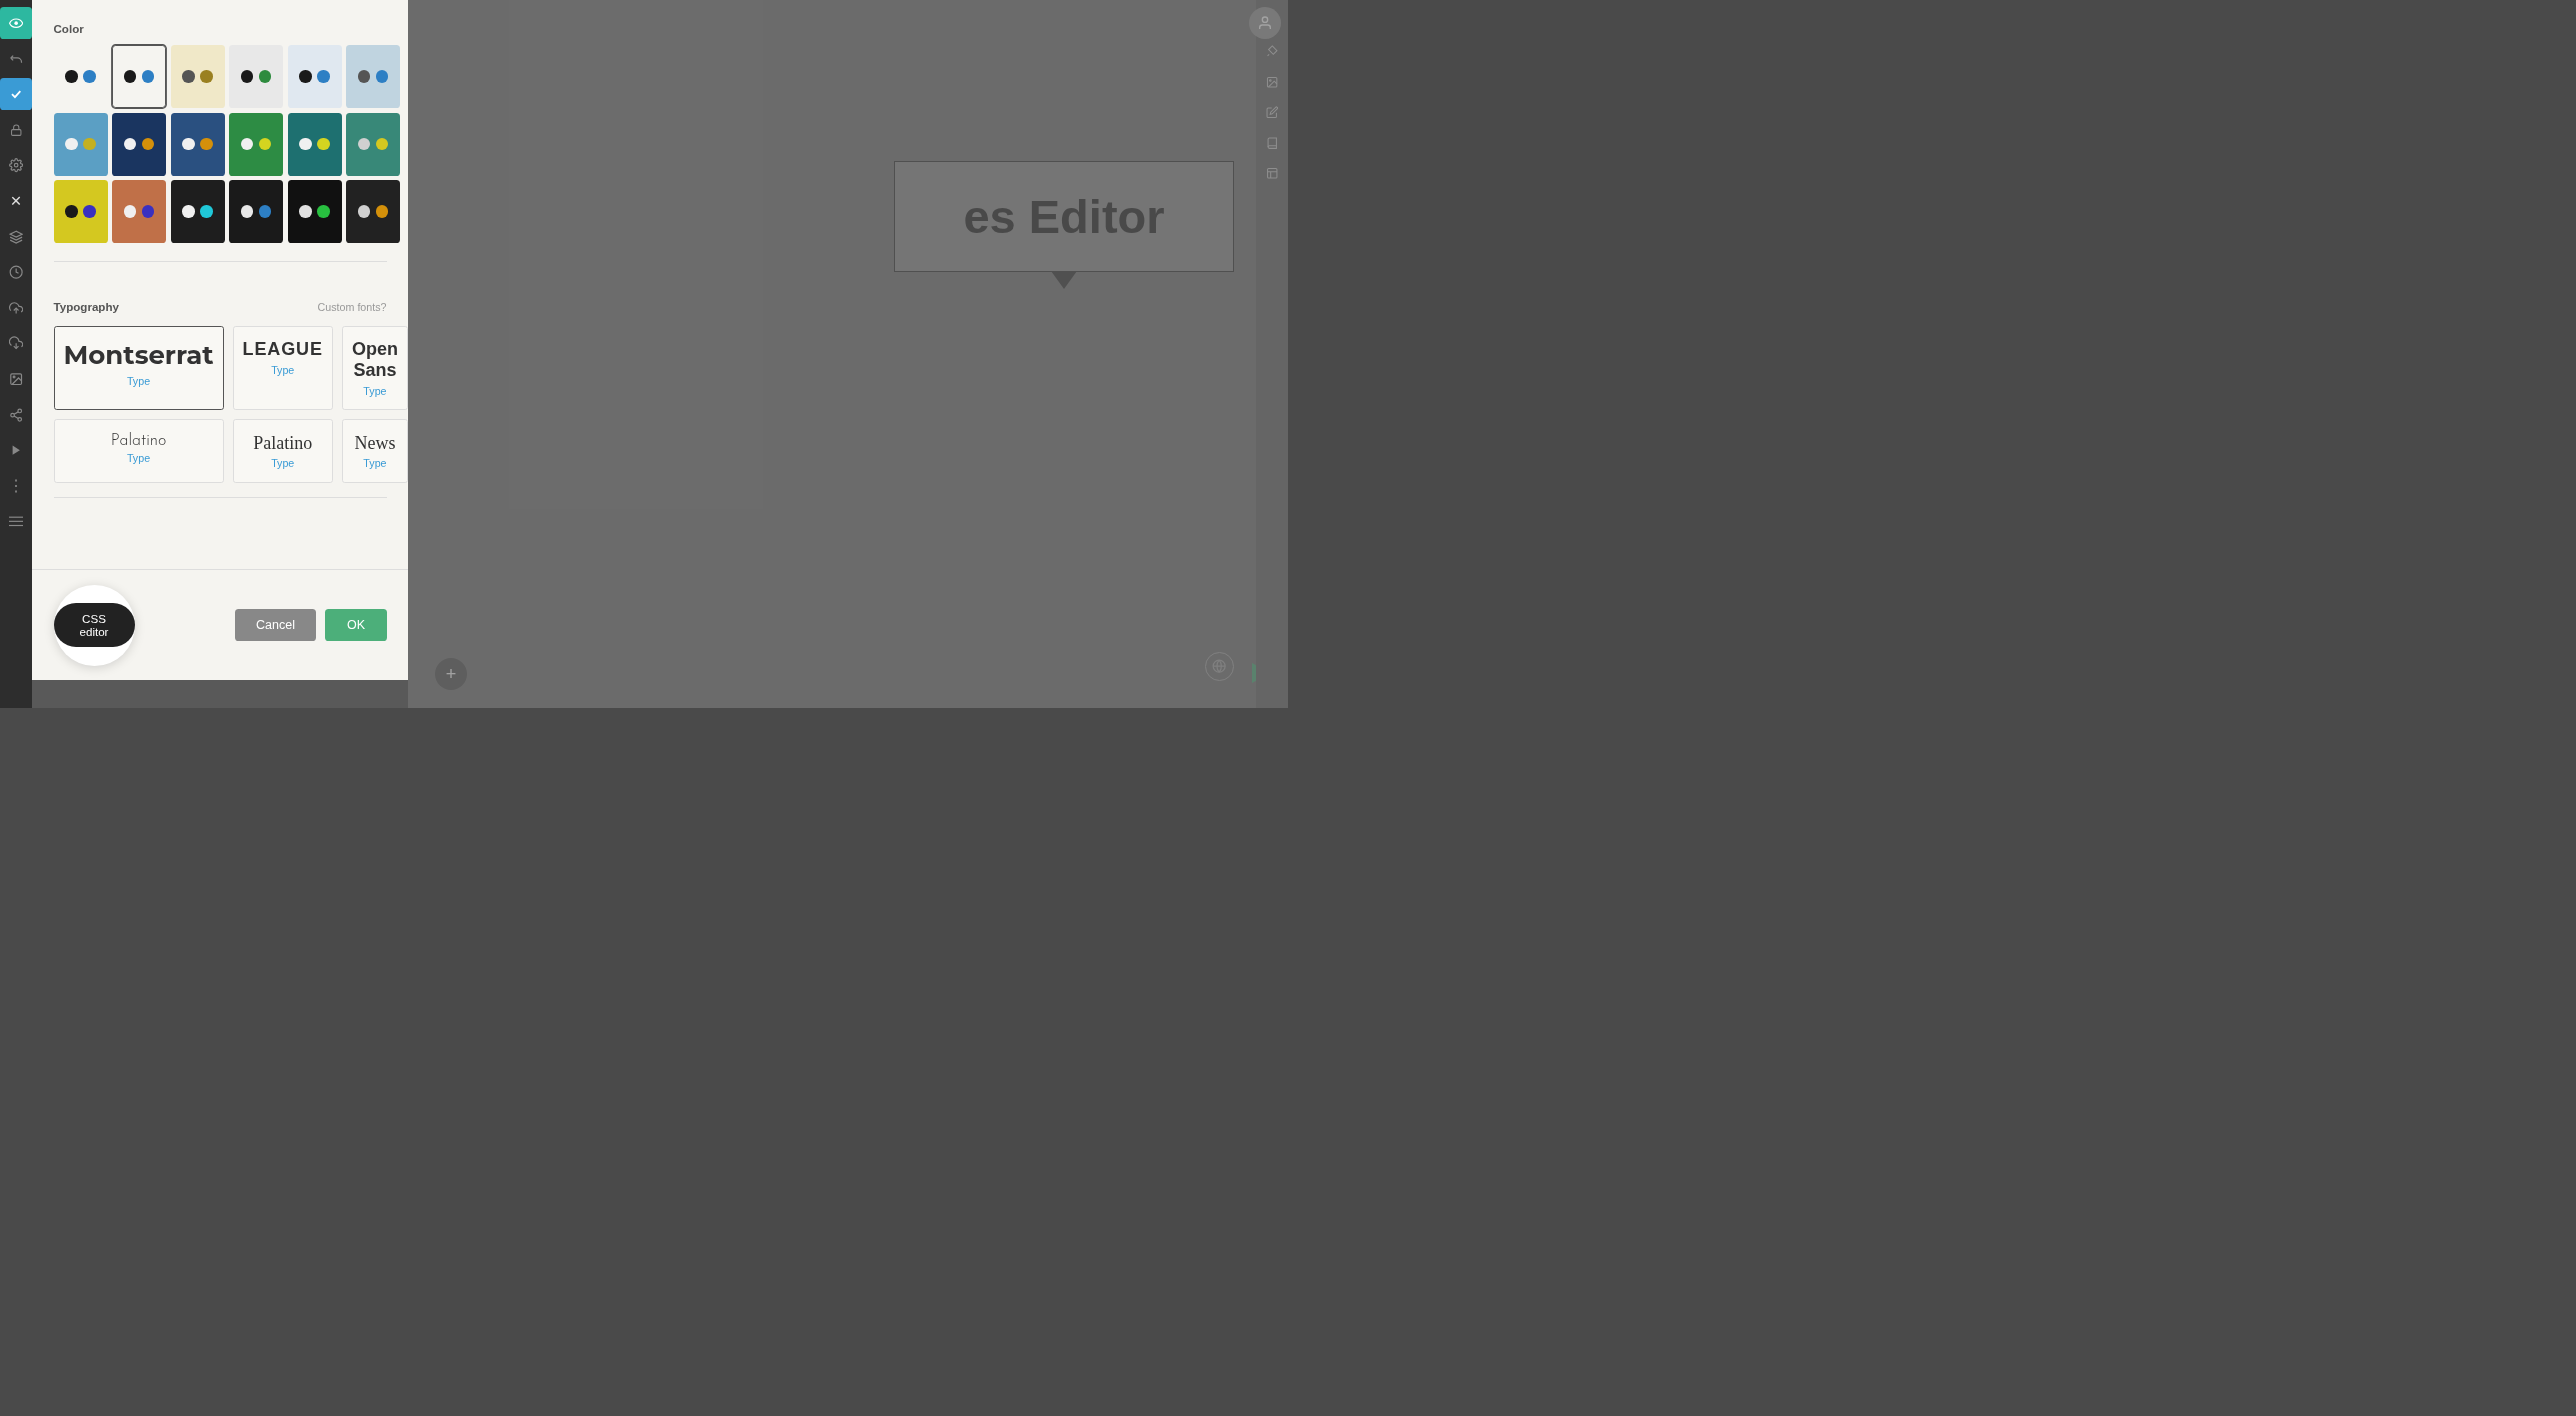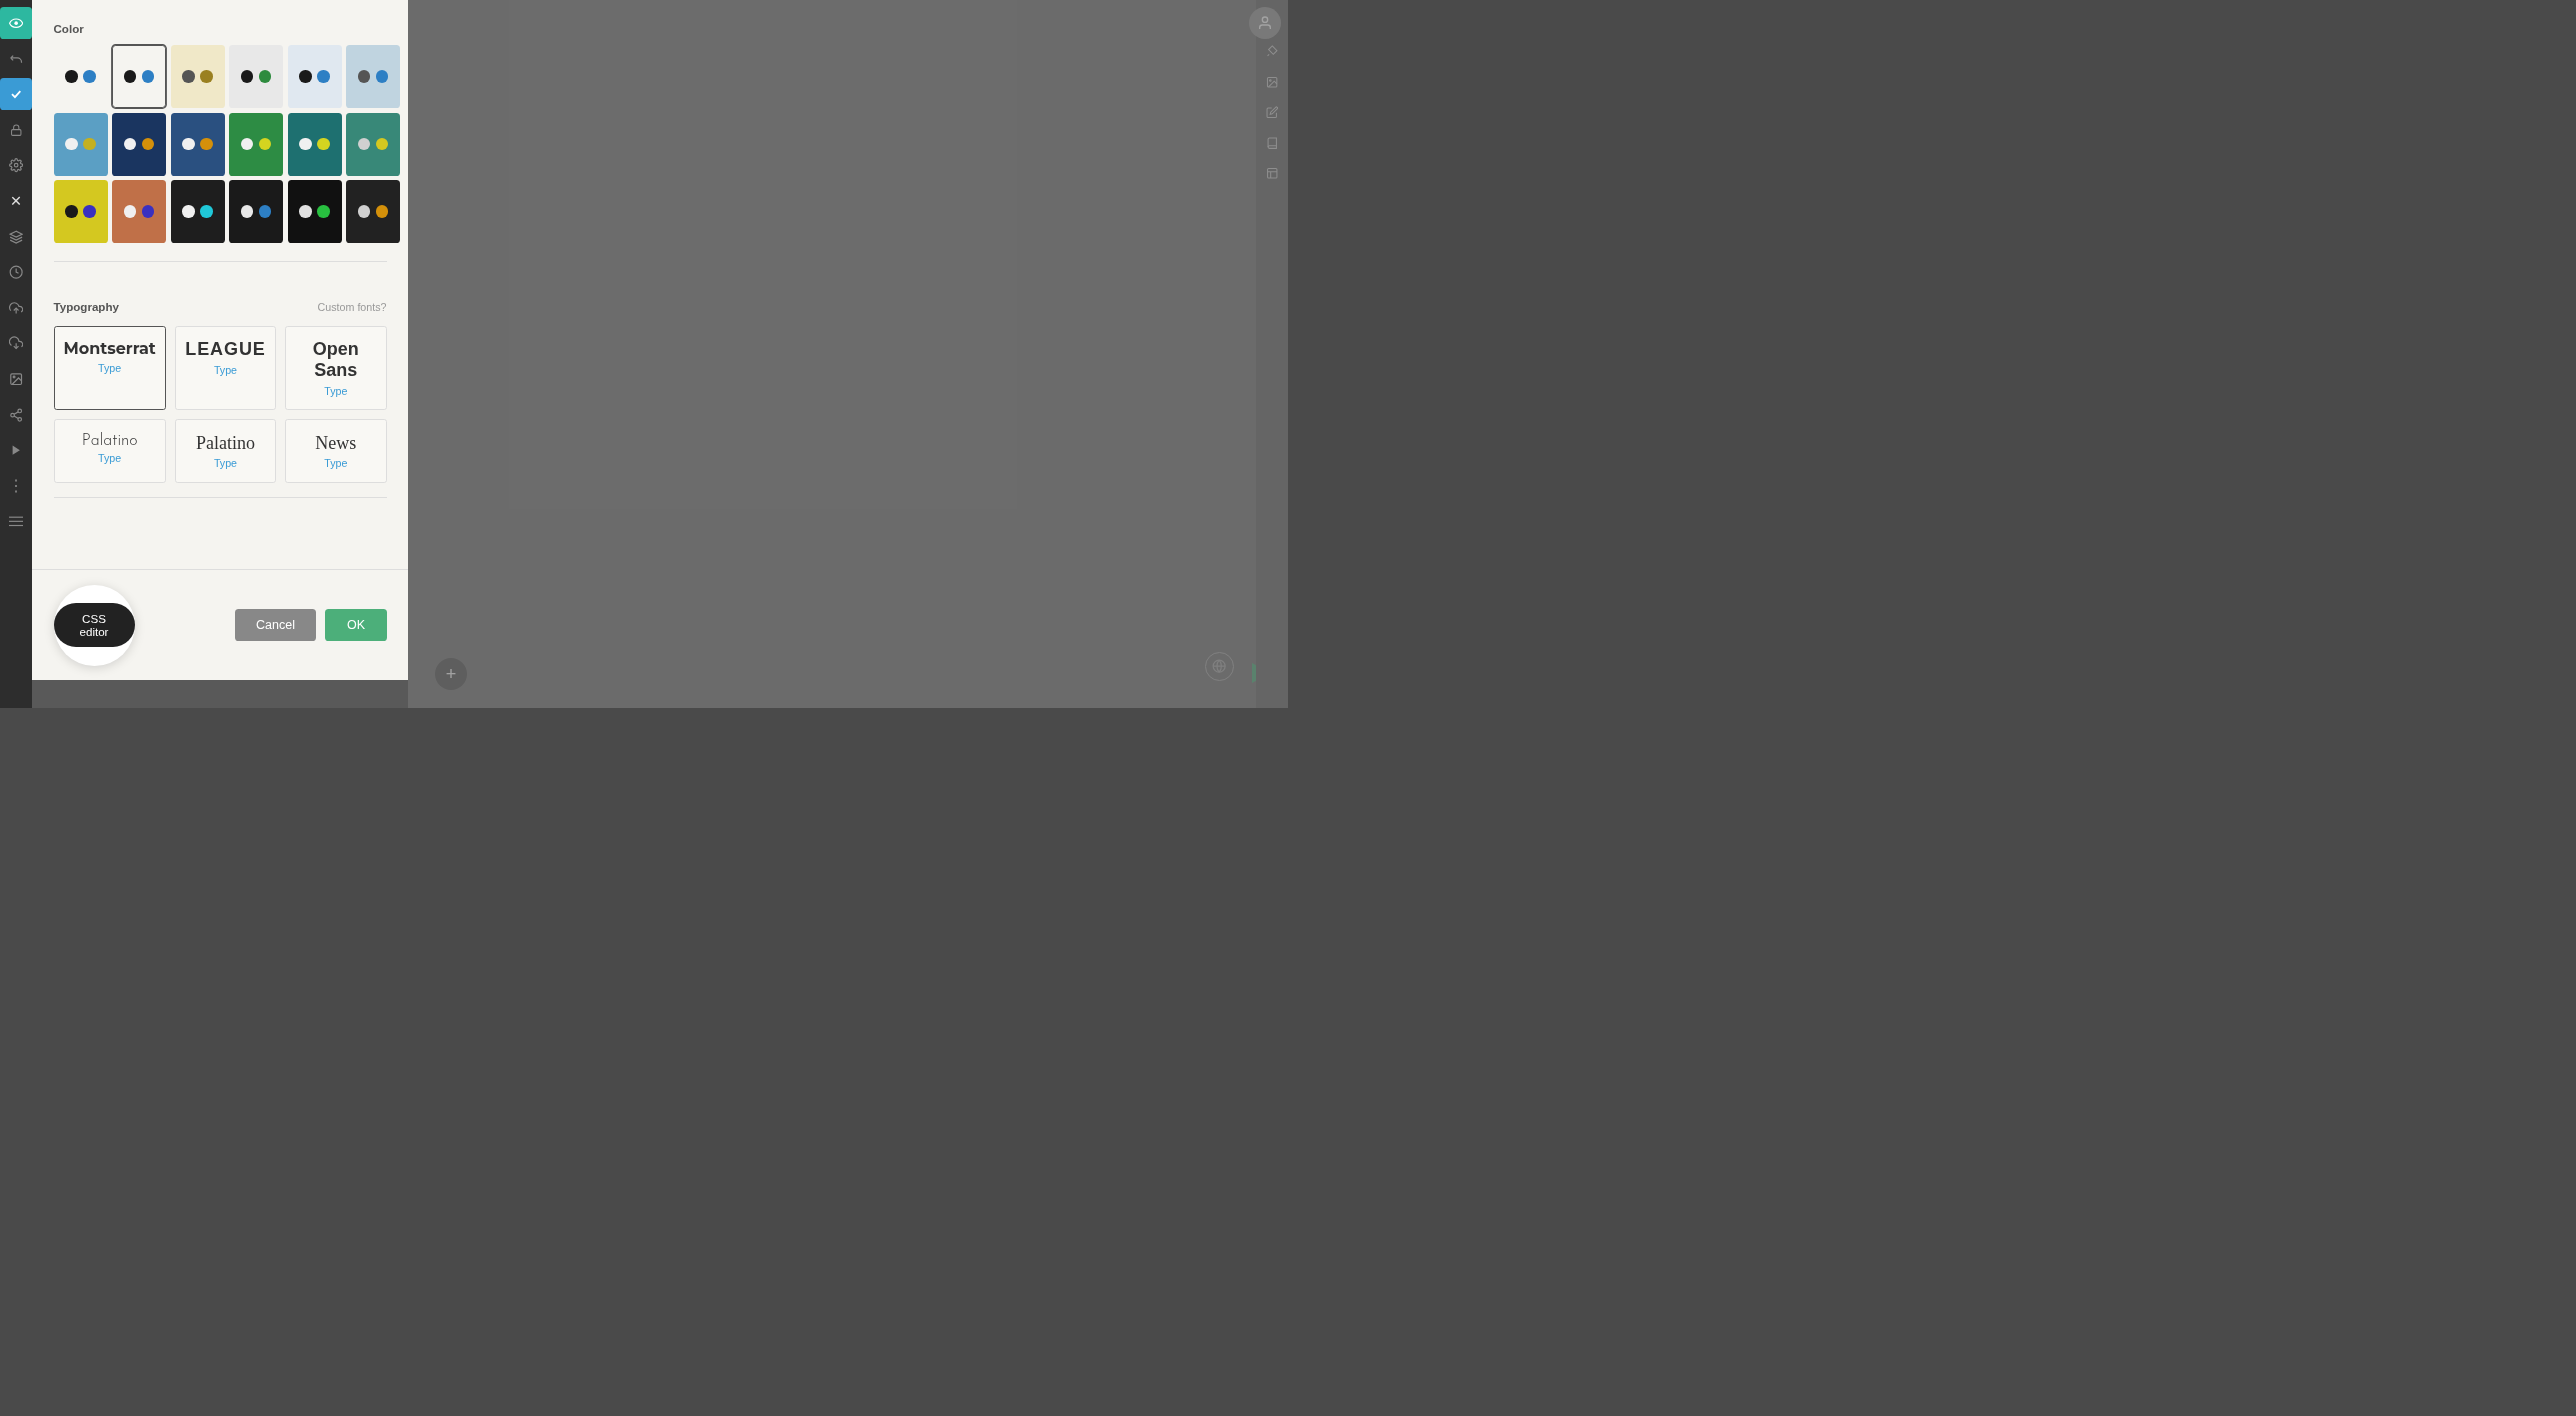--- a/index.html
+++ b/index.html
@@ -219,21 +219,21 @@
       font-size: 18px;
       color: #333;
       display: block;
       margin-bottom: 3.6px;
     }
     .font-type {
       font-size: 10.7px;
       color: #3a9bd5;
     }
 
-    .font-name.montserrat { font-family: 'Montserrat', 'Arial Black', sans-serif; font-weight: 700; font-size: 16px; }
+    .font-name.montserrat { font-family: 'Montserrat', 'Arial Black', sans-serif; font-weight: 700; font-size: 26px; }
     .font-name.league { font-family: Liberation Sans, sans-serif; font-weight: 800; font-size: 18px; letter-spacing: 0.9px; text-transform: uppercase; }
     .font-name.opensans { font-family: Liberation Sans, sans-serif; font-weight: 700; font-size: 18px; }
     .font-name.josefine { font-family: 'Josefin Sans', 'Gill Sans', sans-serif; font-weight: 300; font-size: 16px; font-style: normal; }
     .font-name.palatino { font-family: 'Palatino Linotype', Palatino, serif; font-size: 18px; }
     .font-name.news { font-family: 'Georgia', serif; font-size: 18px; font-weight: 400; }
 
     
     .modal-footer {
       position: absolute;
       bottom: 0;
@@ -628,20 +628,23 @@
           </svg>
       </div>
       <div class="rt-icon">
         <svg width="12.5" height="12.5" viewBox="0 0 24 24" fill="none" stroke="#ccc" stroke-width="2">
             <rect x="3" y="3" width="18" height="18" rx="2"></rect>
             <path d="M3 9h18M9 21V9"></path>
           </svg>
       </div>
     </div>
 
+    <div class="speech-bubble">
+      <span class="bubble-text">es Editor</span>
+    </div>
 
     <div class="add-btn" style="left:27px; bottom:18px;">+</div>
 
     <div class="world-btn" style="right:54px; bottom:27px; position:absolute; top:auto; transform:none;">
       <svg width="14.3" height="14.3" viewBox="0 0 24 24" fill="none" stroke="#aaa" stroke-width="2">
           <circle cx="12" cy="12" r="10"></circle>
           <path d="M2 12h20M12 2a15.3 15.3 0 010 20M12 2a15.3 15.3 0 000 20"></path>
         </svg>
     </div>
 

